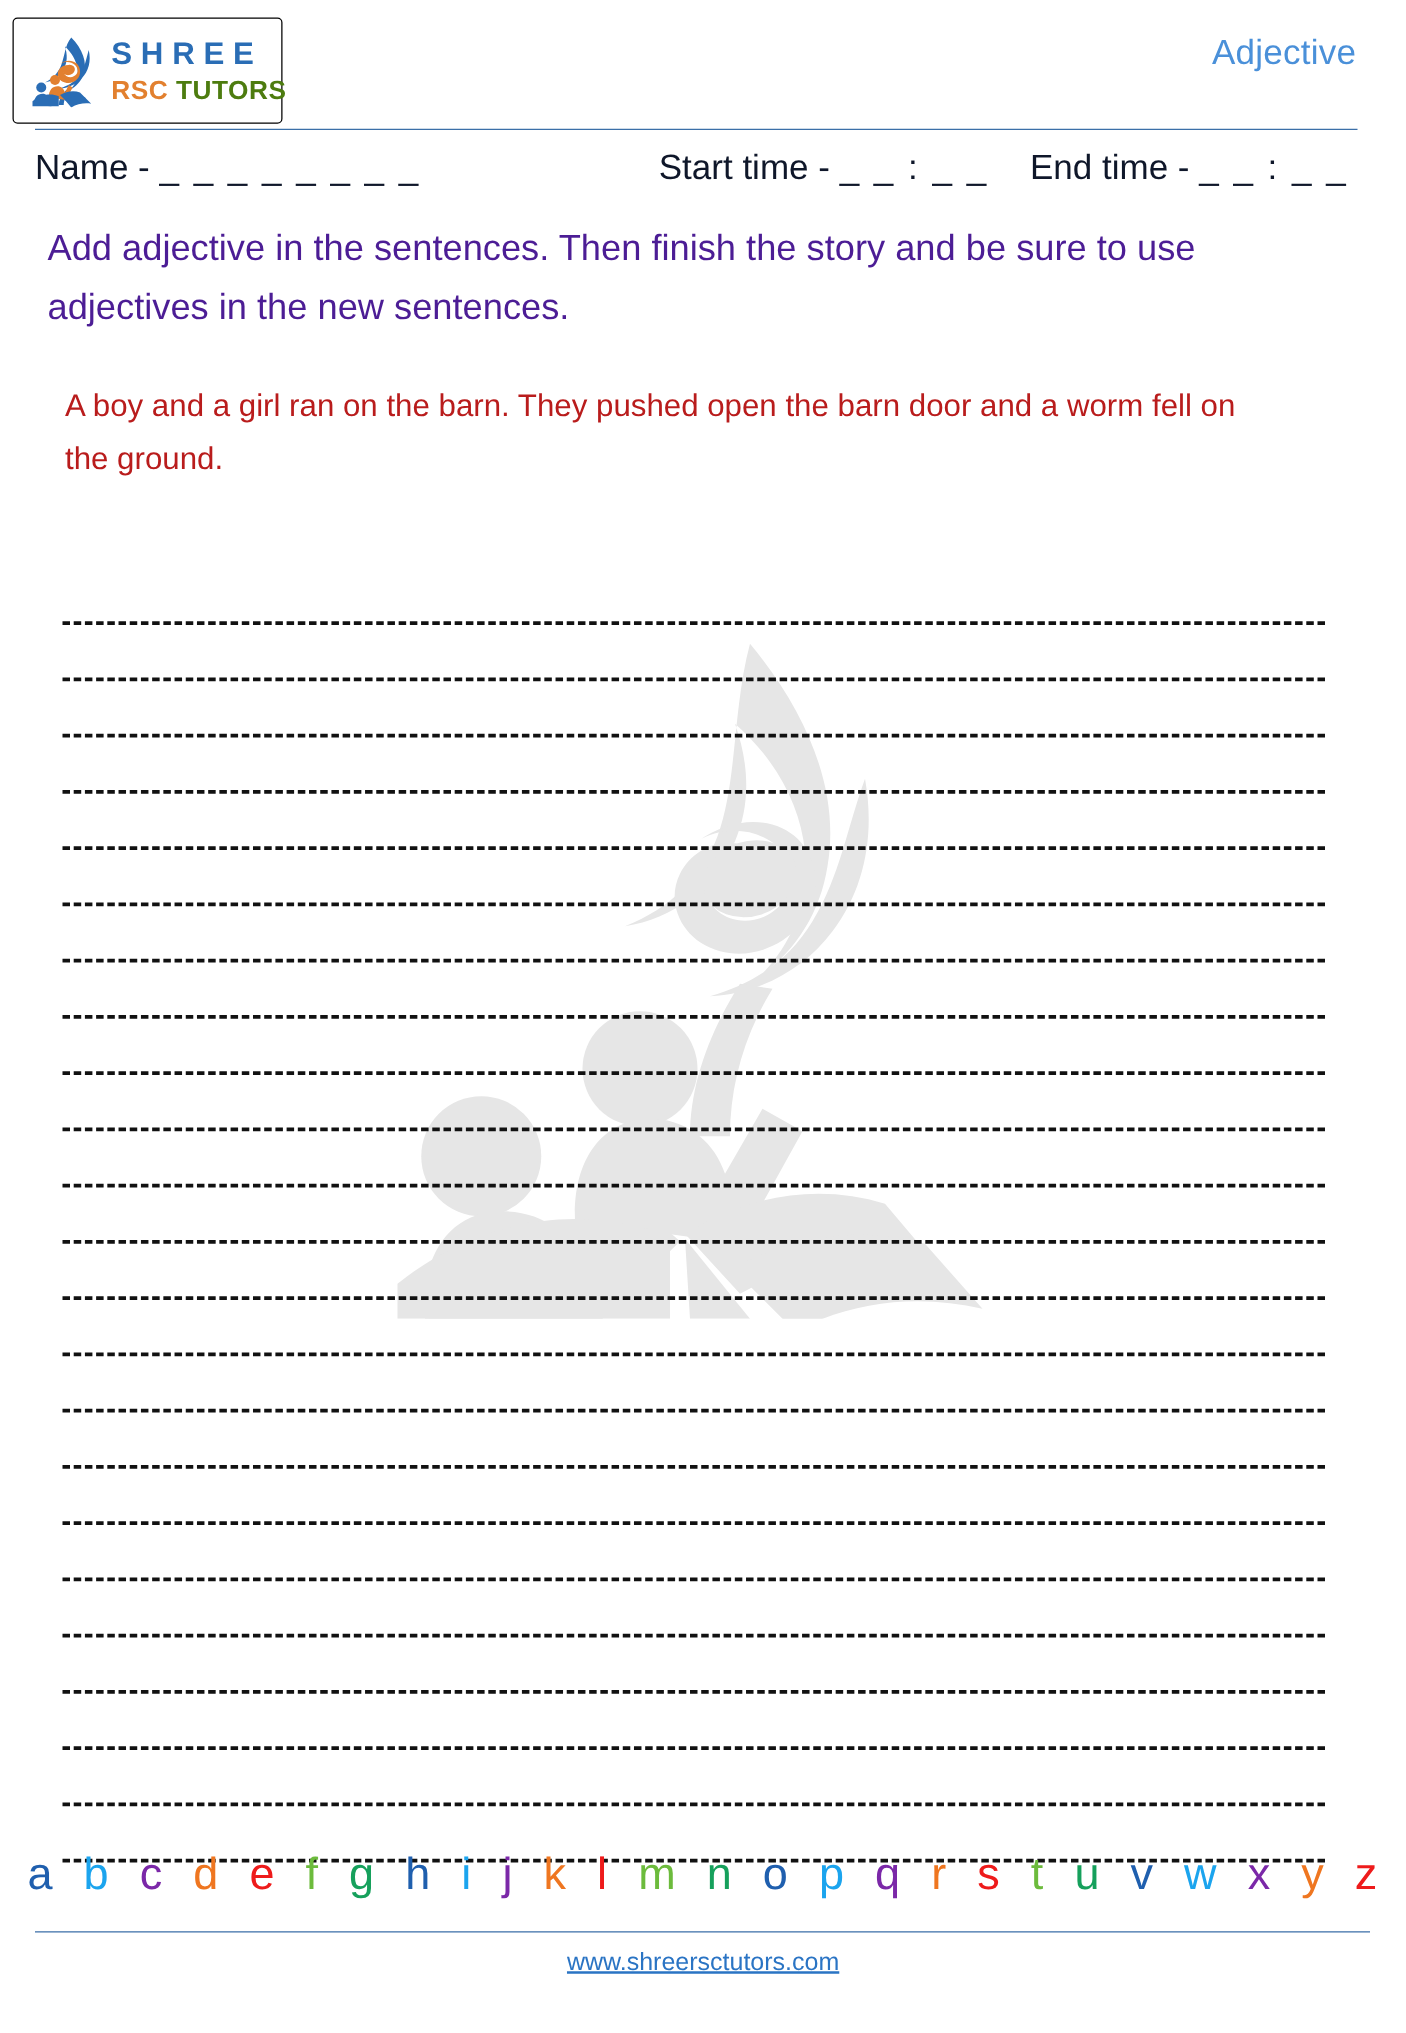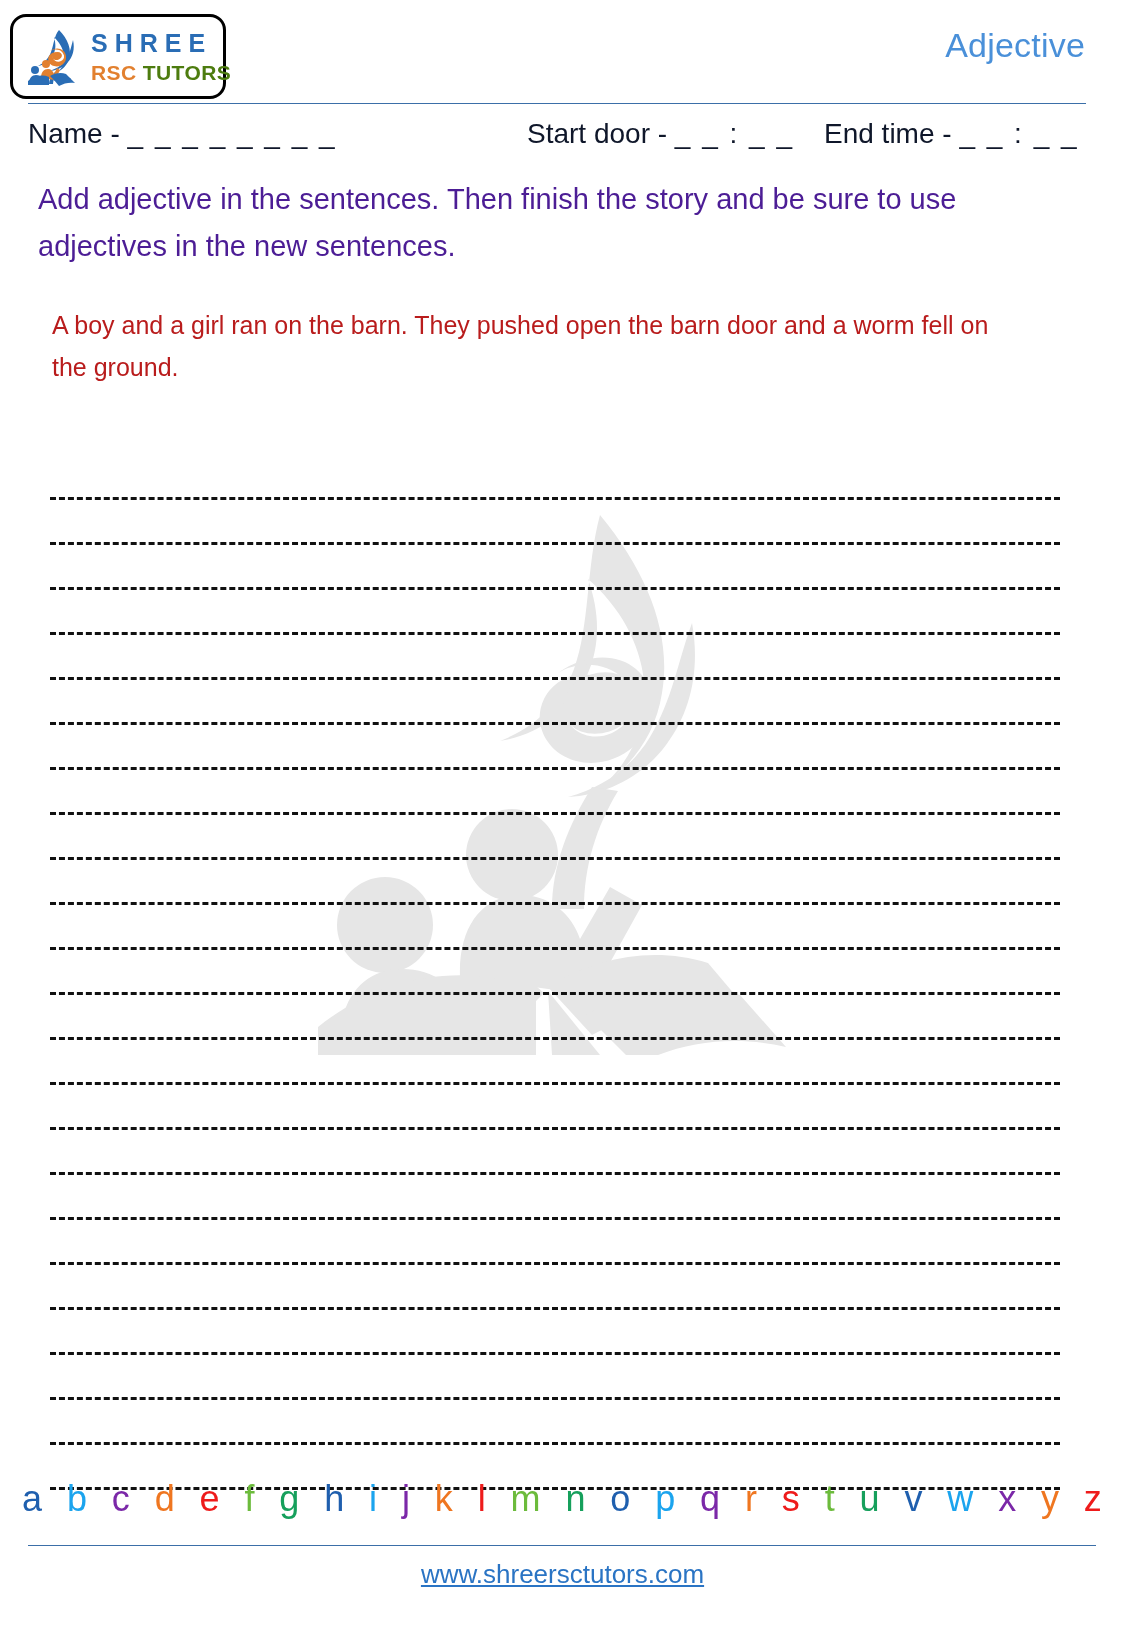--- a/index.html
+++ b/index.html
@@ -38,22 +38,22 @@
     width: 1125px;
     height: 110px;
     z-index: 3;
   }
   .logo-box {
     position: absolute;
     left: 10px;
     top: 14px;
     width: 216px;
     height: 85px;
-    border: 3px solid #000000;
-    border-radius: 16px;
+    border: 1px solid #000000;
+    border-radius: 4px;
     box-sizing: border-box;
     display: flex;
     align-items: center;
     padding-left: 14px;
   }
   .logo-mark {
     width: 56px;
     height: 58px;
     flex: 0 0 auto;
     margin-right: 8px;
@@ -77,21 +77,21 @@
     letter-spacing: 0.4px;
     white-space: nowrap;
   }
   .logo-rsc { color: #e2802f; }
   .logo-tutors { color: #4d7c0f; }
 
   .page-title {
     position: absolute;
     right: 40px;
     top: 26px;
-    font-size: 34px;
+    font-size: 28px;
     color: #4a90d9;
     font-weight: normal;
     letter-spacing: 0.2px;
   }
   .header-rule {
     position: absolute;
     left: 28px;
     top: 103px;
     width: 1058px;
     height: 1px;
@@ -182,21 +182,21 @@
     height: 1px;
     background: #3b6fa8;
     z-index: 3;
   }
   .footer-link {
     position: absolute;
     left: 0;
     top: 1559px;
     width: 1125px;
     text-align: center;
-    font-size: 26px;
+    font-size: 20px;
     color: #2a74c4;
     text-decoration: underline;
     z-index: 3;
   }
 </style>
 </head>
 <body>
 
 <div class="page">
 
@@ -289,21 +289,21 @@
 
     <div class="header-rule"></div>
   </div>
 
   <div class="meta-row">
     <div class="meta-field meta-name">
       <span>Name -</span>
       <span class="meta-blank">_ _ _ _ _ _ _ _</span>
     </div>
     <div class="meta-field meta-start">
-      <span>Start door -</span>
+      <span>Start time -</span>
       <span class="meta-blank">_ _ : _ _</span>
     </div>
     <div class="meta-field meta-end">
       <span>End time -</span>
       <span class="meta-blank">_ _ : _ _</span>
     </div>
   </div>
 
   <div class="instruction">Add adjective in the sentences. Then finish the story and be sure to use adjectives in the new sentences.</div>
 

